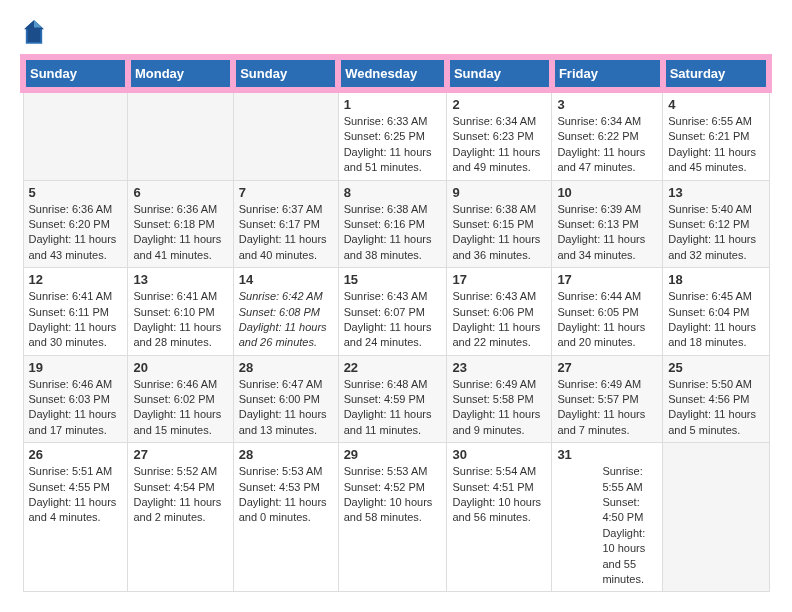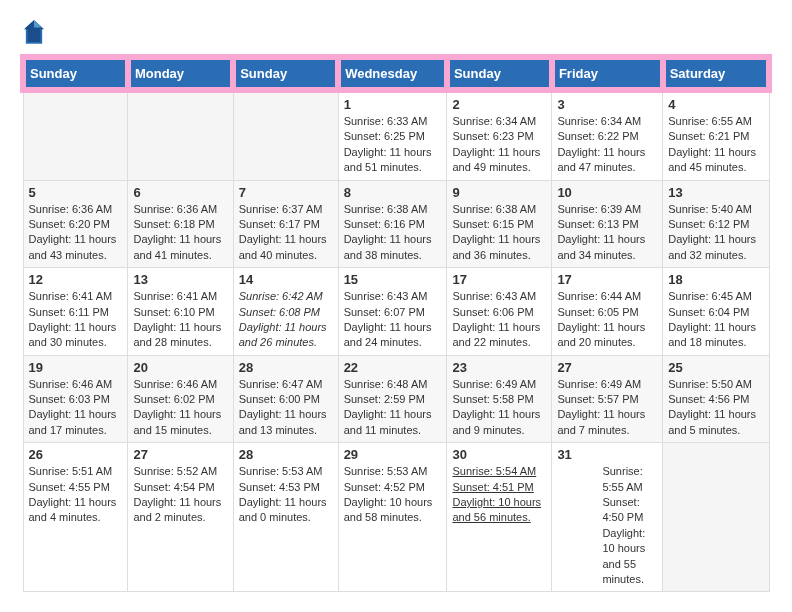--- a/index.html
+++ b/index.html
@@ -286,21 +286,21 @@
           <td>
             <span class="day-num">28</span>
             <div class="cell-content" style="white-space: pre-line;">Sunrise: 6:47 AM
 Sunset: 6:00 PM
 Daylight: 11 hours
 and 13 minutes.</div>
           </td>
           <td>
             <span class="day-num">22</span>
             <div class="cell-content" style="white-space: pre-line;">Sunrise: 6:48 AM
-Sunset: 2:59 PM
+Sunset: 4:59 PM
 Daylight: 11 hours
 and 11 minutes.</div>
           </td>
           <td>
             <span class="day-num">23</span>
             <div class="cell-content" style="white-space: pre-line;">Sunrise: 6:49 AM
 Sunset: 5:58 PM
 Daylight: 11 hours
 and 9 minutes.</div>
           </td>
@@ -343,21 +343,21 @@
           </td>
           <td>
             <span class="day-num">29</span>
             <div class="cell-content" style="white-space: pre-line;">Sunrise: 5:53 AM
 Sunset: 4:52 PM
 Daylight: 10 hours
 and 58 minutes.</div>
           </td>
           <td>
             <span class="day-num">30</span>
-            <div class="cell-content" style="white-space: pre-line; text-decoration: underline;">Sunrise: 5:54 AM
+            <div class="cell-content" style="white-space: pre-line;">Sunrise: 5:54 AM
 Sunset: 4:51 PM
 Daylight: 10 hours
 and 56 minutes.</div>
           </td>
           <td>
             <span class="day-num">31</span>
             <div class="cell-content" style="white-space: pre-line; margin-left: 45px;">Sunrise: 5:55 AM
 Sunset: 4:50 PM
 Daylight: 10 hours
 and 55 minutes.</div>

